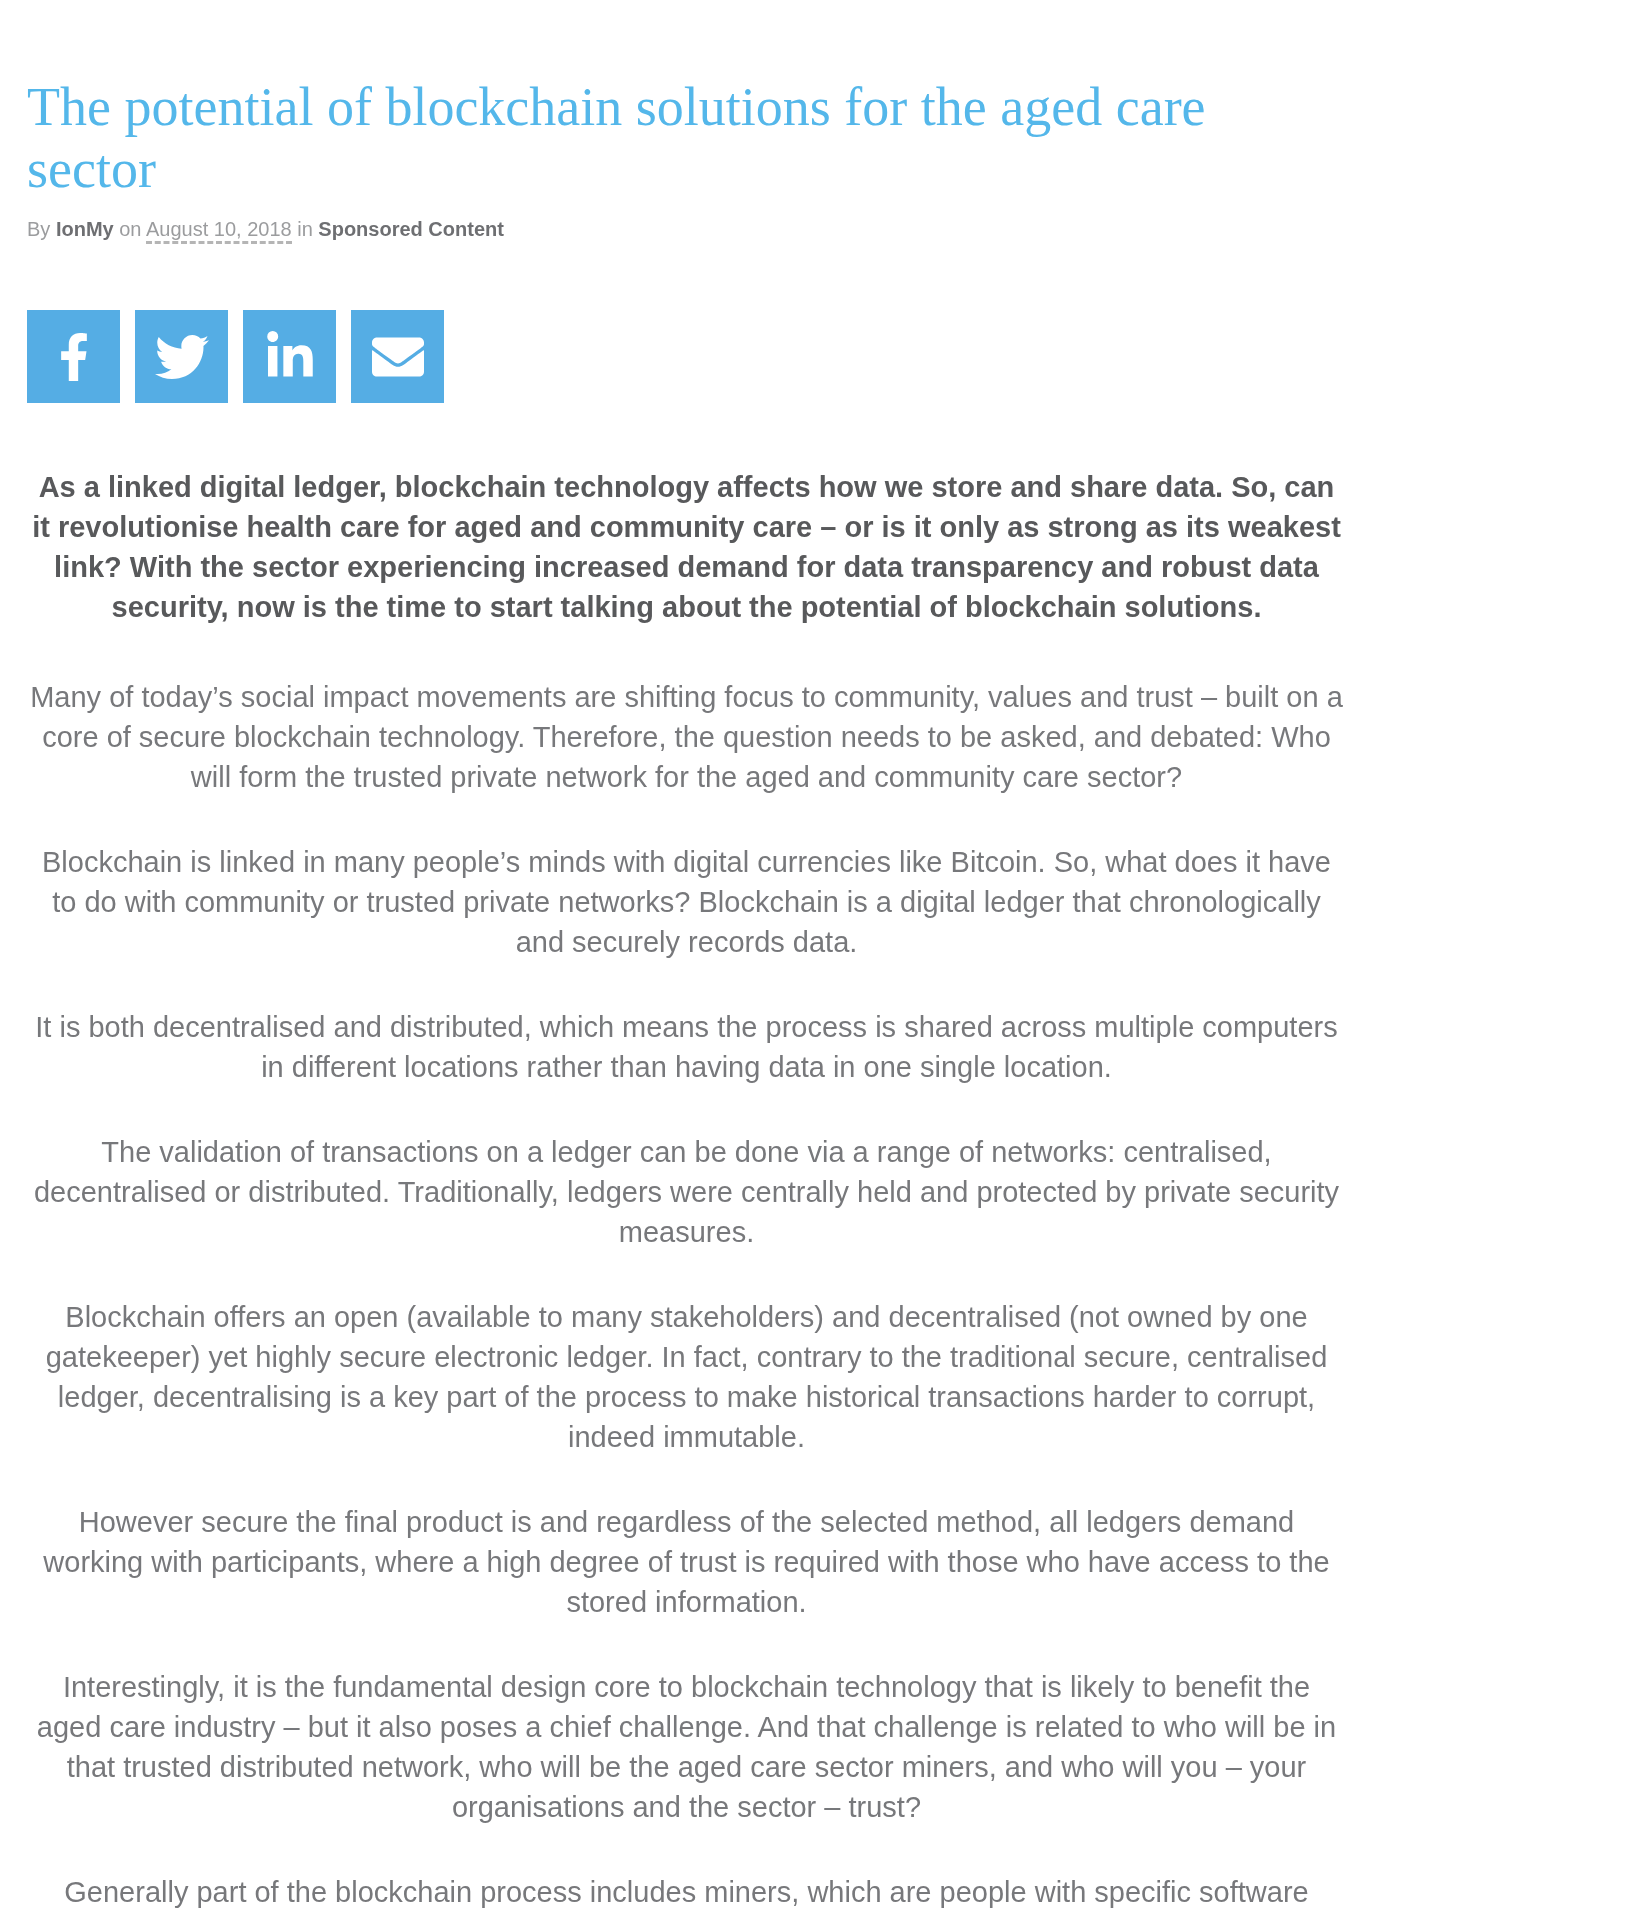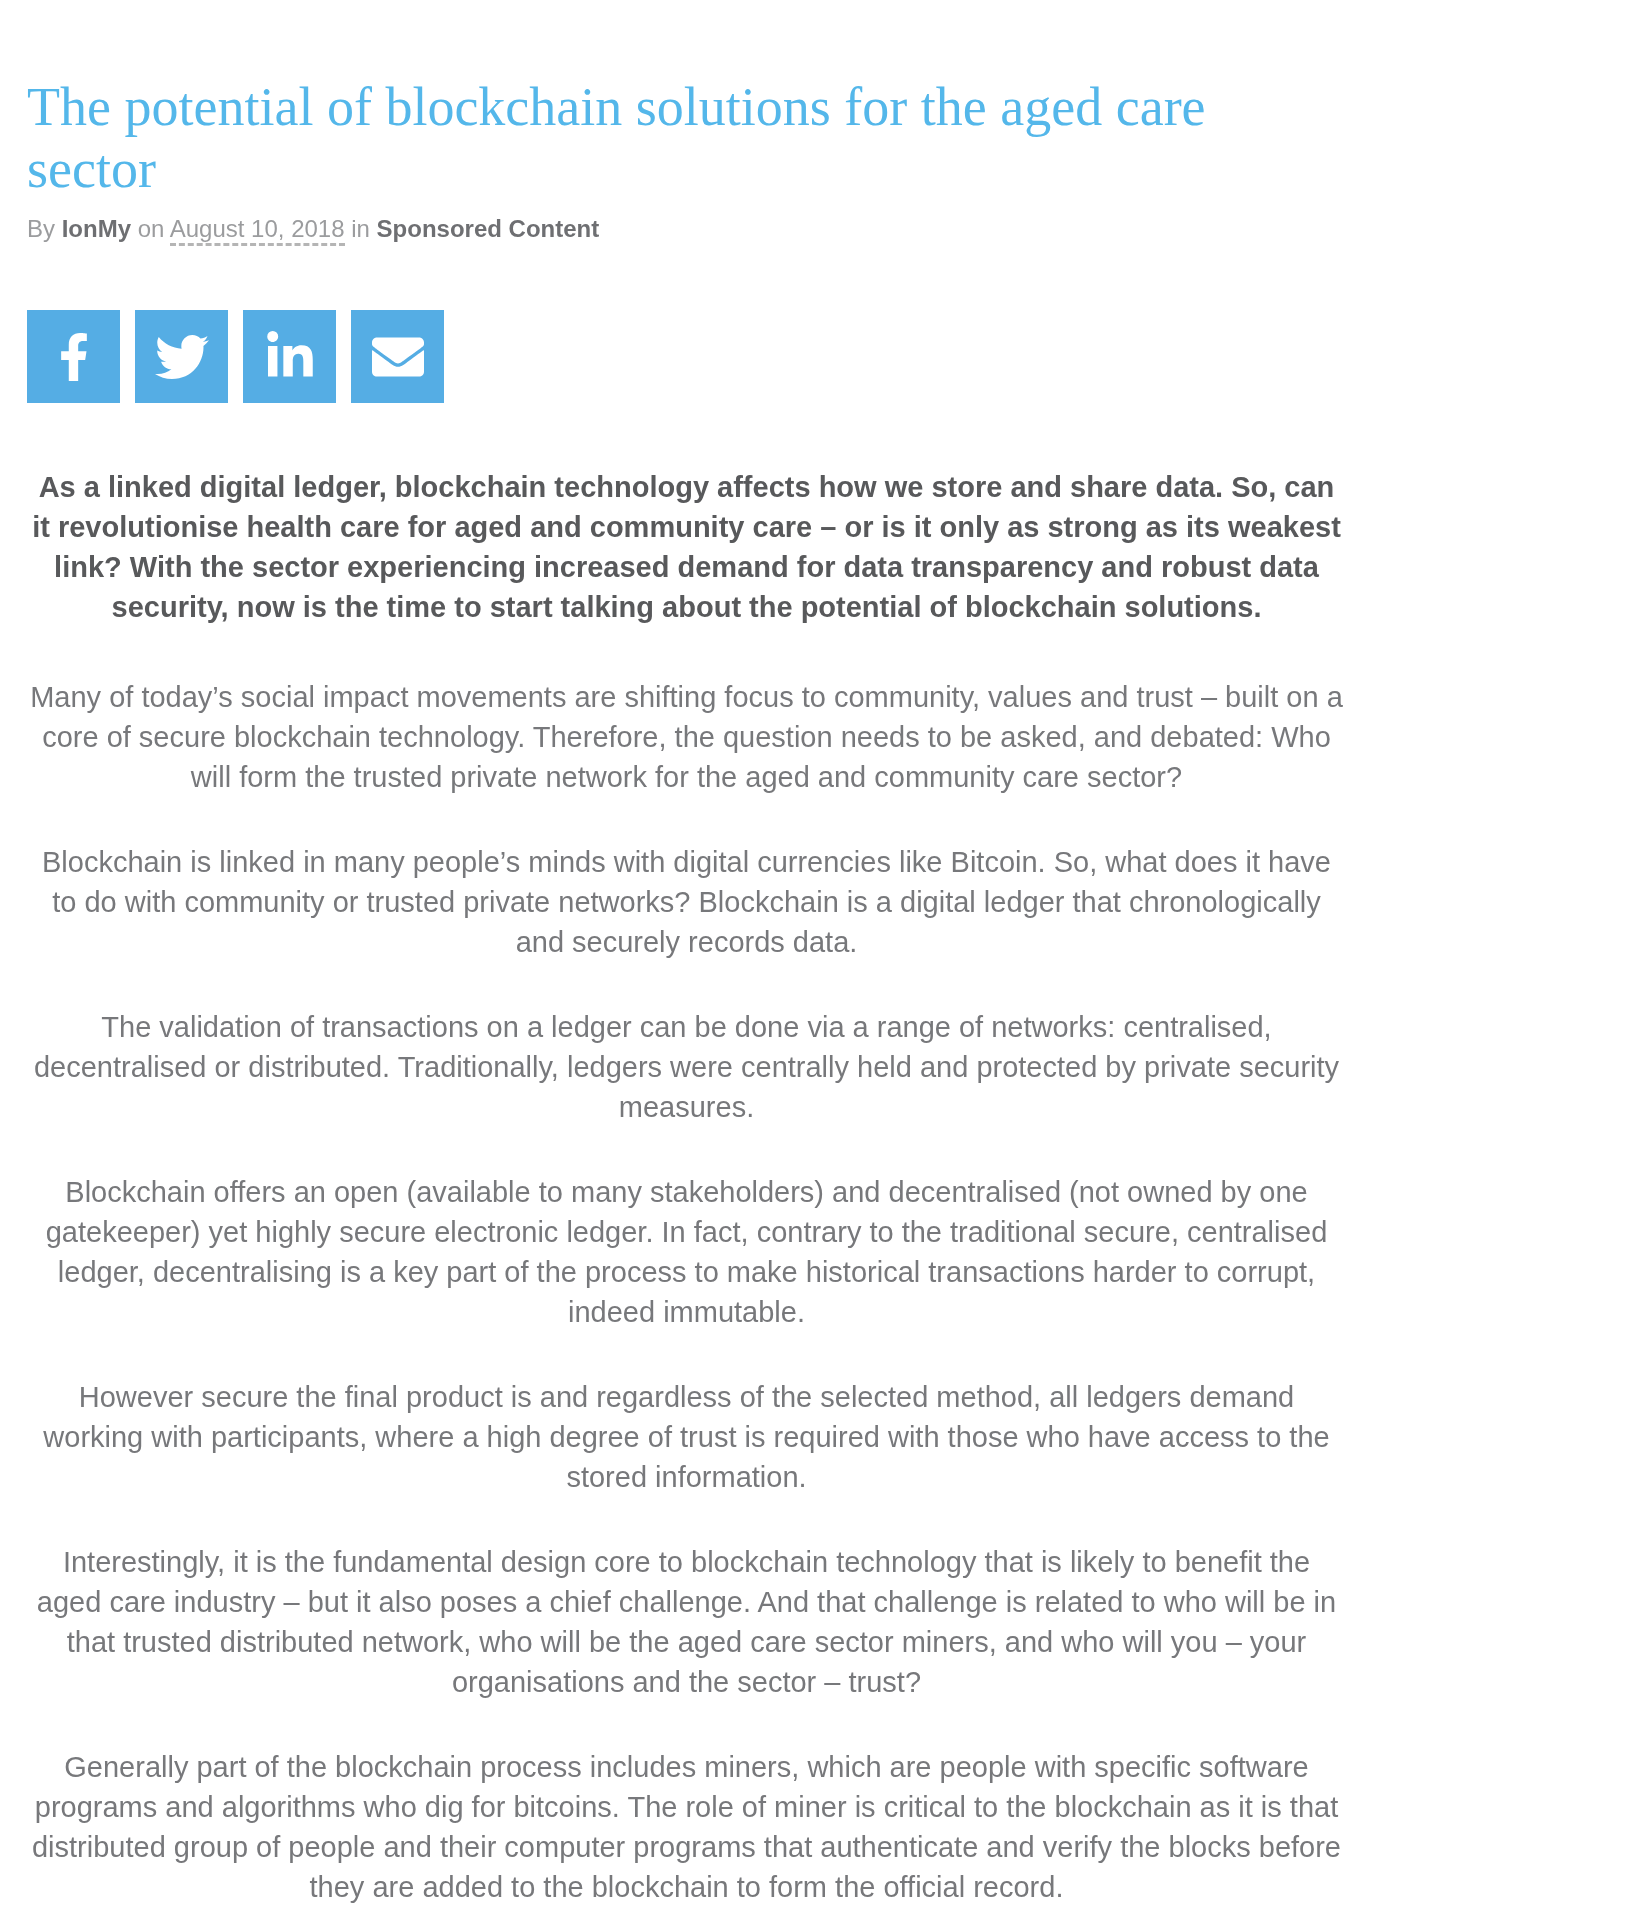--- a/index.html
+++ b/index.html
@@ -17,21 +17,21 @@
   h1.article-title {
     font-family: "Liberation Serif", "DejaVu Serif", serif;
     font-weight: 400;
     font-size: 54px;
     line-height: 1.15;
     color: #54b7ea;
     letter-spacing: 0px;
   }
   .byline {
     margin-top: 14px;
-    font-size: 24px;
+    font-size: 20px;
     color: #9b9c9e;
     line-height: 30px;
   }
   .byline b {
     color: #6e6f72;
     font-weight: 700;
   }
   .byline .date {
     border-bottom: 3px dashed #b5b5b5;
     padding-bottom: 1px;
@@ -109,20 +109,21 @@
         <path d="M502.3 190.8c3.9-3.1 9.7-.2 9.7 4.7V400c0 26.5-21.5 48-48 48H48c-26.5 0-48-21.5-48-48V195.6c0-5 5.7-7.8 9.7-4.7 22.4 17.4 52.1 39.5 154.1 113.6 21.1 15.4 56.7 47.8 92.2 47.6 35.7.3 72-32.8 92.3-47.6 102-74.1 131.6-96.3 154-113.6zM256 320c23.2.4 56.6-29.2 73.4-41.4 132.7-96.3 142.8-104.7 173.4-128.7 5.8-4.5 9.2-11.5 9.2-18.9v-19c0-26.5-21.5-48-48-48H48C21.5 64 0 85.5 0 112v19c0 7.4 3.4 14.3 9.2 18.9 30.6 23.9 40.7 32.4 173.4 128.7 16.8 12.2 50.2 41.8 73.4 41.4z"></path>
       </svg>
     </a>
 
   </div>
 
   <div class="article-body">
     <p class="intro">As a linked digital ledger, blockchain technology affects how we store and share data. So, can it revolutionise health care for aged and community care – or is it only as strong as its weakest link? With the sector experiencing increased demand for data transparency and robust data security, now is the time to start talking about the potential of blockchain solutions.</p>
     <p>Many of today’s social impact movements are shifting focus to community, values and trust – built on a core of secure blockchain technology. Therefore, the question needs to be asked, and debated: Who will form the trusted private network for the aged and community care sector?</p>
     <p>Blockchain is linked in many people’s minds with digital currencies like Bitcoin. So, what does it have to do with community or trusted private networks? Blockchain is a digital ledger that chronologically and securely records data.</p>
+    <p>It is both decentralised and distributed, which means the process is shared across multiple computers in different locations rather than having data in one single location.</p>
     <p>The validation of transactions on a ledger can be done via a range of networks: centralised, decentralised or distributed. Traditionally, ledgers were centrally held and protected by private security measures.</p>
     <p>Blockchain offers an open (available to many stakeholders) and decentralised (not owned by one gatekeeper) yet highly secure electronic ledger. In fact, contrary to the traditional secure, centralised ledger, decentralising is a key part of the process to make historical transactions harder to corrupt, indeed immutable.</p>
     <p>However secure the final product is and regardless of the selected method, all ledgers demand working with participants, where a high degree of trust is required with those who have access to the stored information.</p>
     <p>Interestingly, it is the fundamental design core to blockchain technology that is likely to benefit the aged care industry – but it also poses a chief challenge. And that challenge is related to who will be in that trusted distributed network, who will be the aged care sector miners, and who will you – your organisations and the sector – trust?</p>
     <p>Generally part of the blockchain process includes miners, which are people with specific software programs and algorithms who dig for bitcoins. The role of miner is critical to the blockchain as it is that distributed group of people and their computer programs that authenticate and verify the blocks before they are added to the blockchain to form the official record.</p>
   </div>
 
 </div>
 
 </body></html>

